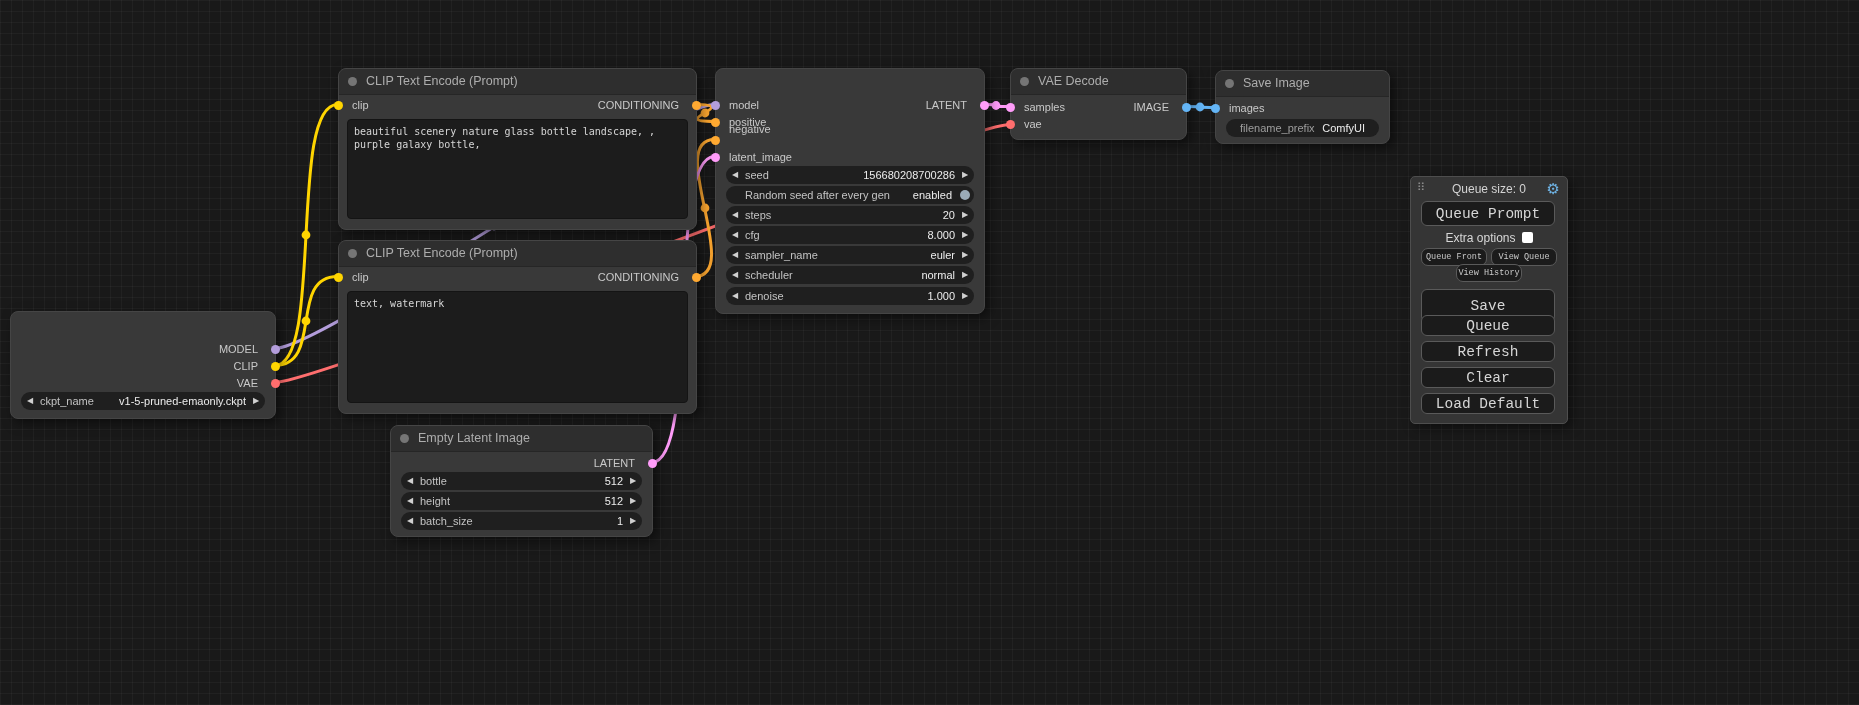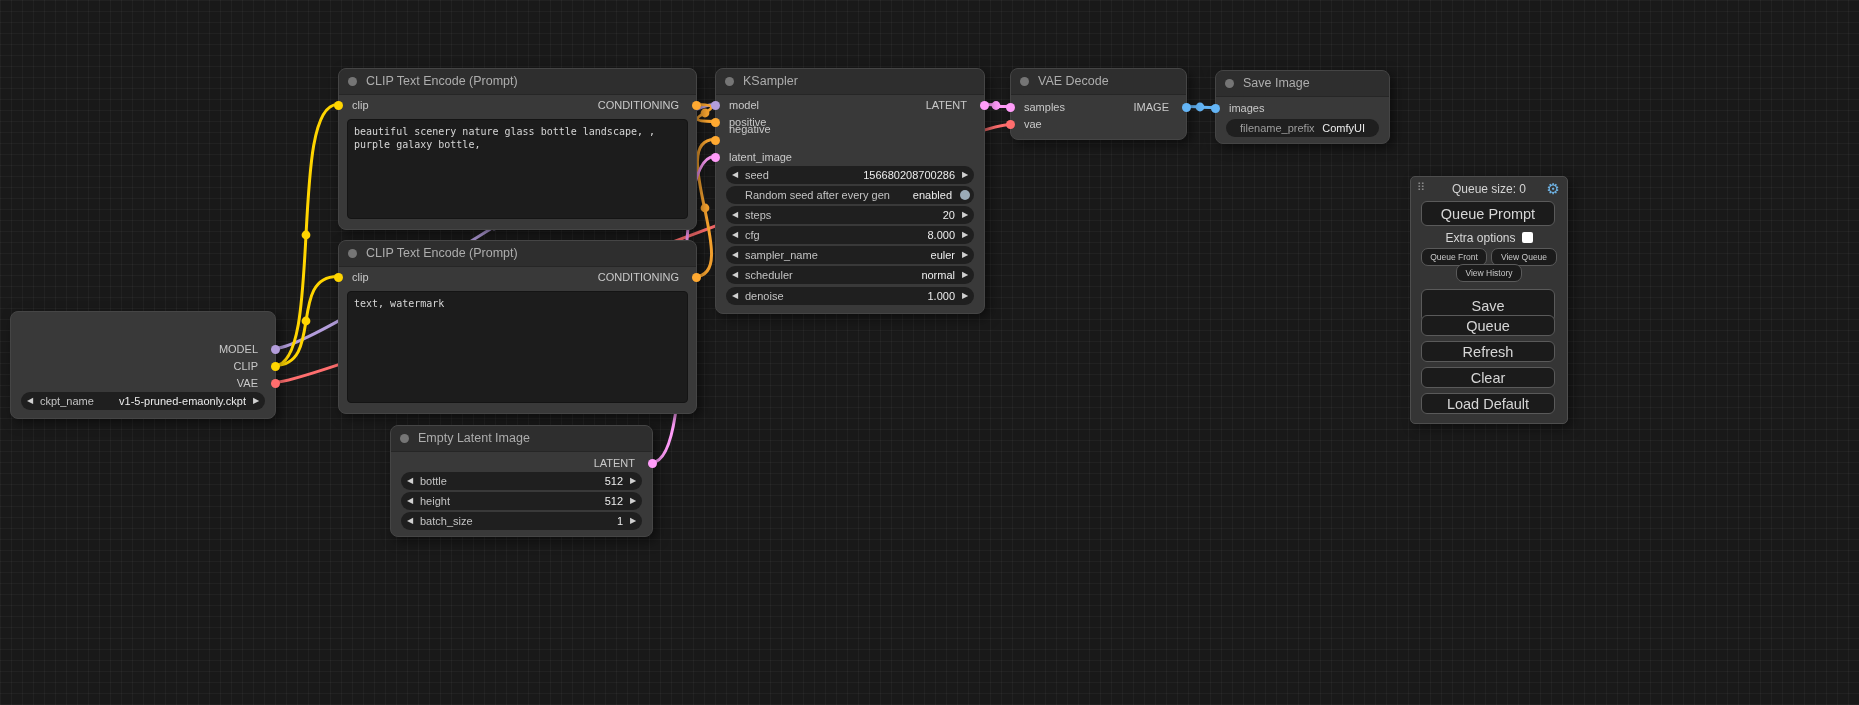--- a/index.html
+++ b/index.html
@@ -44,21 +44,21 @@
           background:#1c1c1c;border:1px solid #141414;border-radius:4px;color:#d6d6d6;
           font-family:"DejaVu Sans Mono",monospace;font-size:10px;line-height:13px;
           padding:5px 6px;resize:none;box-sizing:border-box;outline:none;}
 
   .menu{position:absolute;left:1410px;top:176px;width:156px;height:246px;background:#353535;
         border:1px solid #4e4e4e;border-radius:5px;z-index:5;box-shadow:4px 4px 12px rgba(0,0,0,0.45);}
   .mtitle{position:absolute;left:0;right:0;top:5px;text-align:center;color:#d4d4d4;font-size:12px;}
   .mhandle{position:absolute;left:6px;top:4px;color:#8a8a8a;font-size:11px;}
   .mgear{position:absolute;right:7px;top:3px;color:#6fb4e6;font-size:15px;}
   .btn{position:absolute;background:#1b1b1b;border:1px solid #5a5a5a;border-radius:6px;
-       color:#d6d6d6;text-align:center;font-family:Liberation Sans, sans-serif;padding:0;font-size:14.5px;}
+       color:#d6d6d6;text-align:center;font-family:Liberation Mono, monospace;padding:0;font-size:14.5px;}
   .btn.sm{height:18px;font-size:8.5px;border-radius:7px;line-height:11px;color:#c9c9c9;}
   .extra{position:absolute;left:0;right:0;top:53px;height:15px;display:flex;align-items:center;
          justify-content:center;gap:6px;color:#d8d8d8;font-size:12px;}
   .cb{width:11px;height:11px;background:#ffffff;border-radius:2px;display:inline-block;}
 </style>
 </head>
 <body>
 
 <div class="canvas">
 
@@ -115,24 +115,20 @@
       <span>CLIP Text Encode (Prompt)</span>
     </div>
     <span class="plabel in" style="top:29px">clip</span>
     <span class="plabel out" style="top:29px">CONDITIONING</span>
     <span class="dot in c-clip" style="top:32px"></span>
     <span class="dot out c-cond" style="top:32px"></span>
     <textarea class="prompt" style="height: 112px;" spellcheck="false">text, watermark</textarea>
   </div>
 
   <div class="node" style="left:715px;top:68px;width:268px;height:244px">
-    <div class="ntitle">
-      <span class="cdot"></span>
-      <span>KSampler</span>
-    </div>
     <span class="plabel in" style="top:29px">model</span>
     <span class="plabel in" style="top:46px">positive</span>
     <span class="plabel in" style="top:53px">negative</span>
     <span class="plabel in" style="top:81px">latent_image</span>
     <span class="plabel out" style="top:29px">LATENT</span>
     <span class="dot in c-model" style="top:32px"></span>
     <span class="dot in c-cond" style="top:49px"></span>
     <span class="dot in c-cond" style="top:67px"></span>
     <span class="dot in c-latent" style="top:84px"></span>
     <span class="dot out c-latent" style="top:32px"></span>

